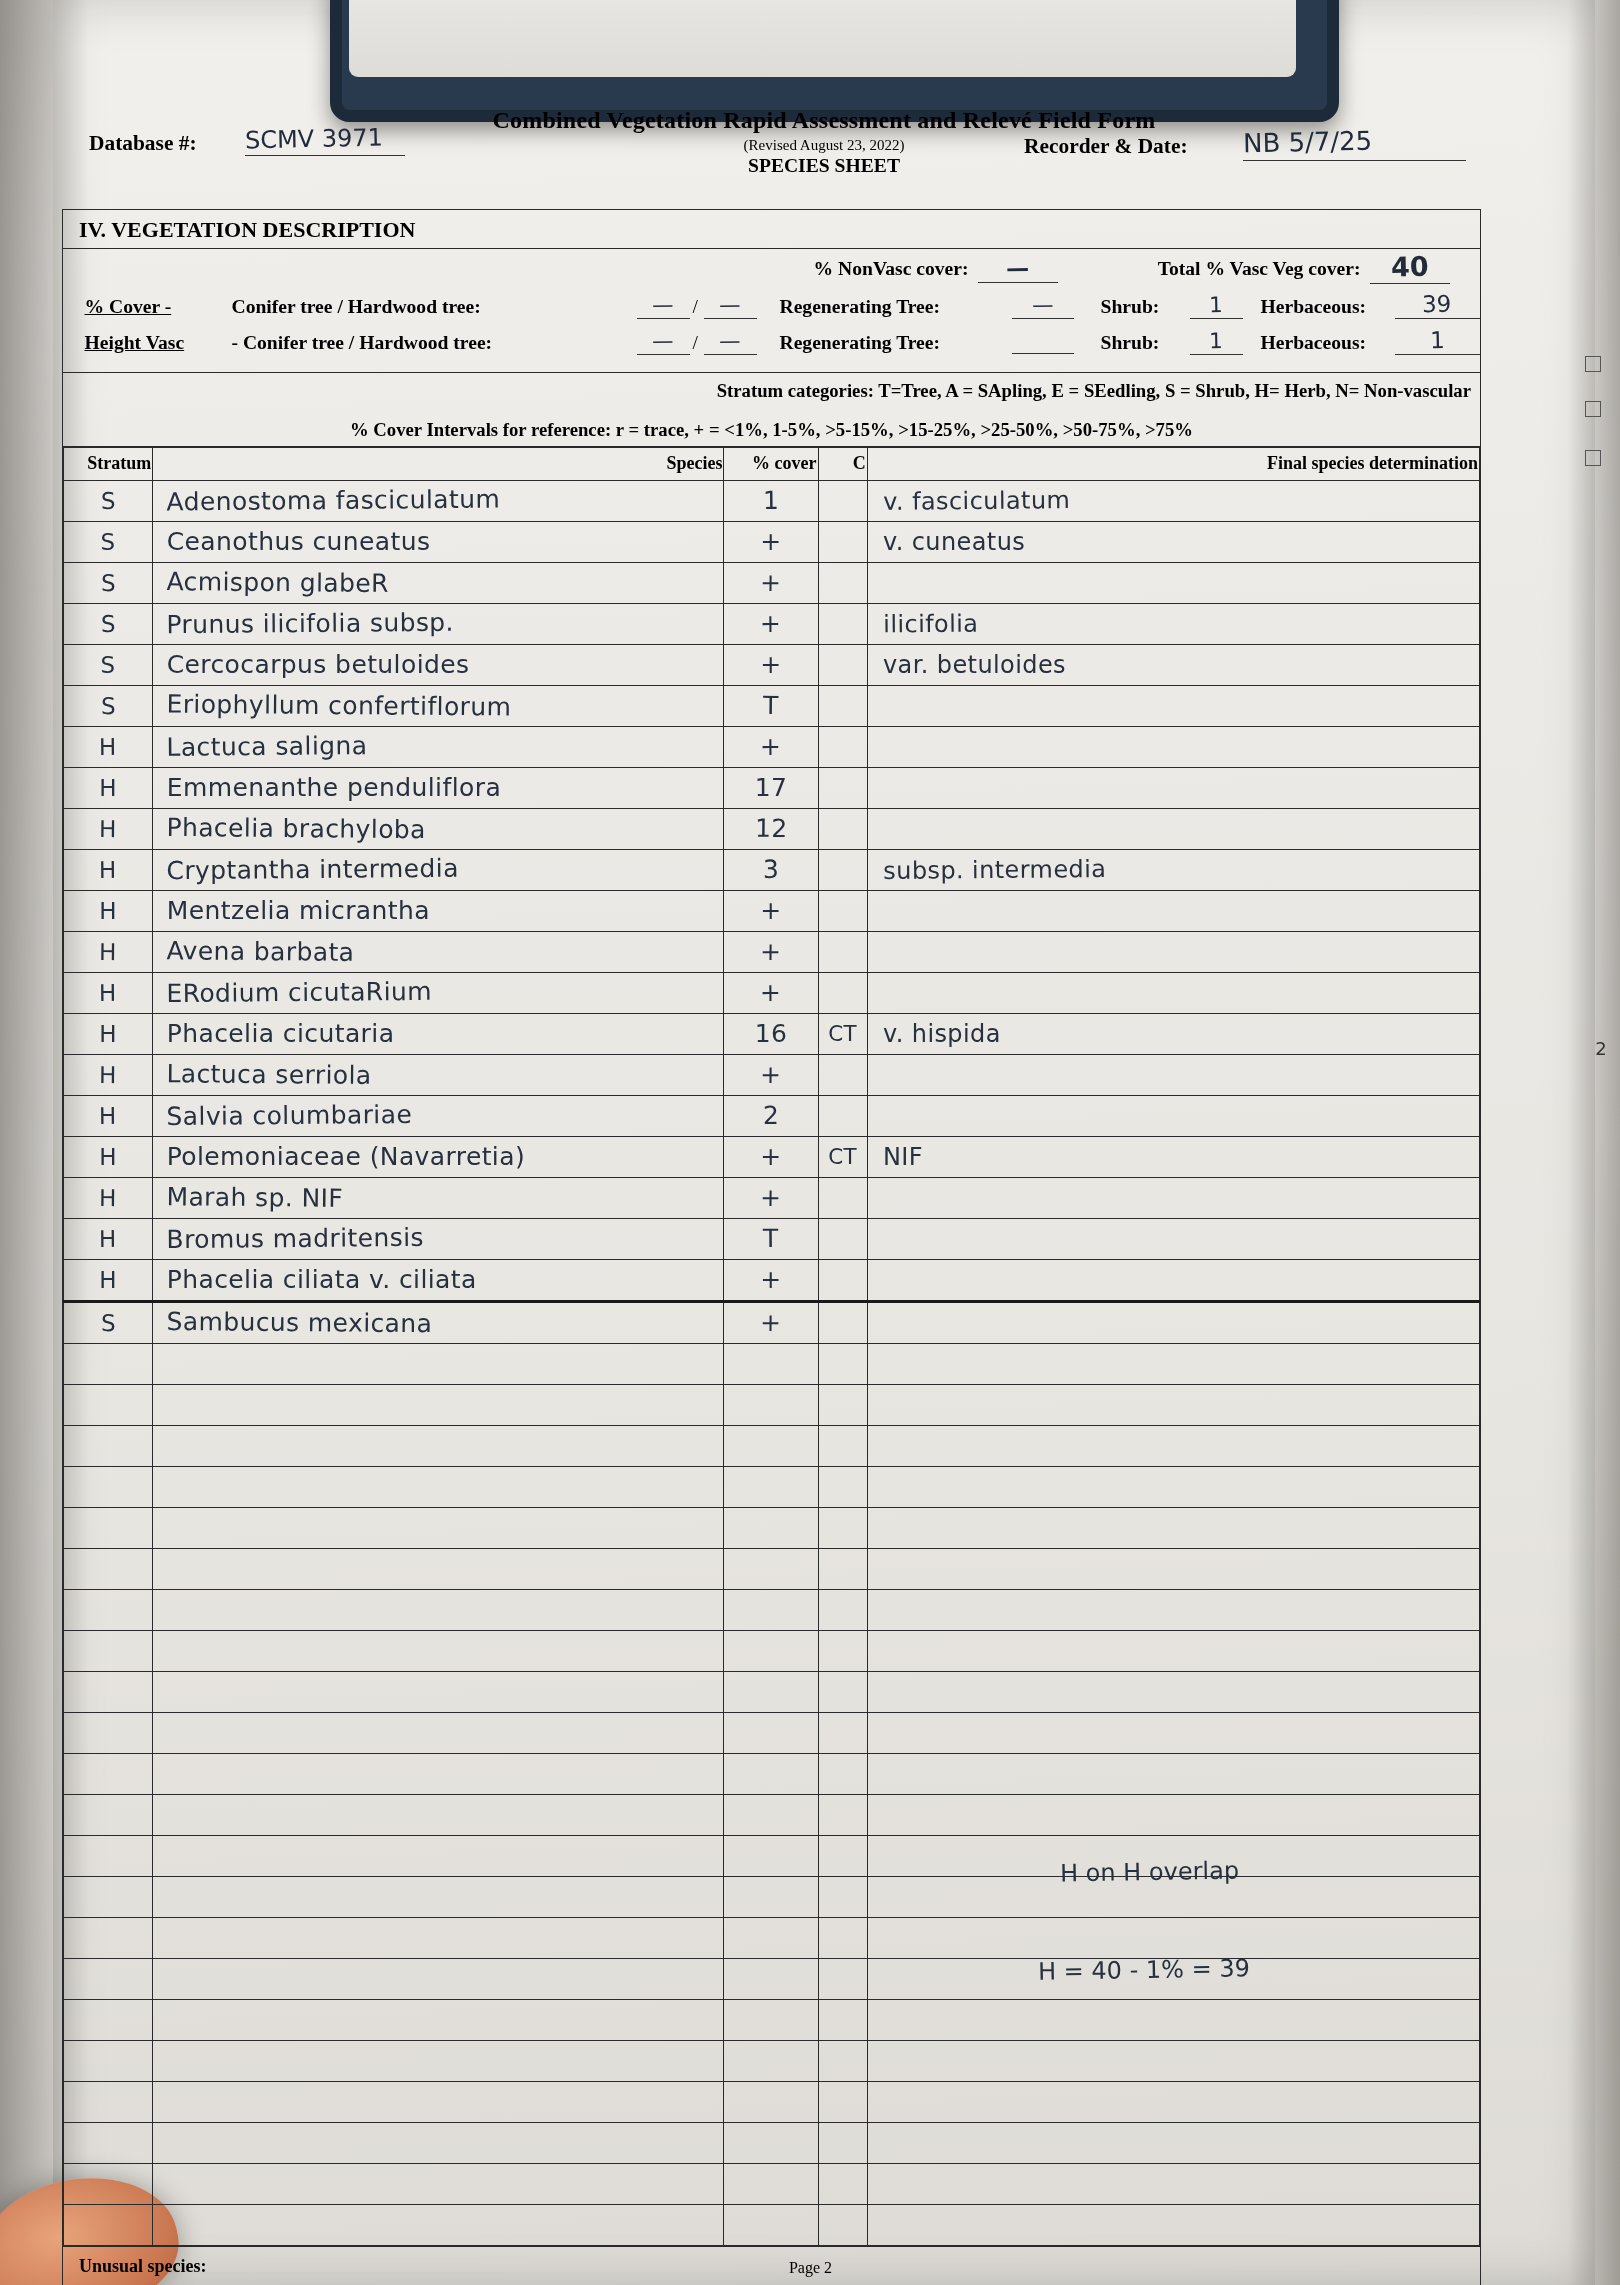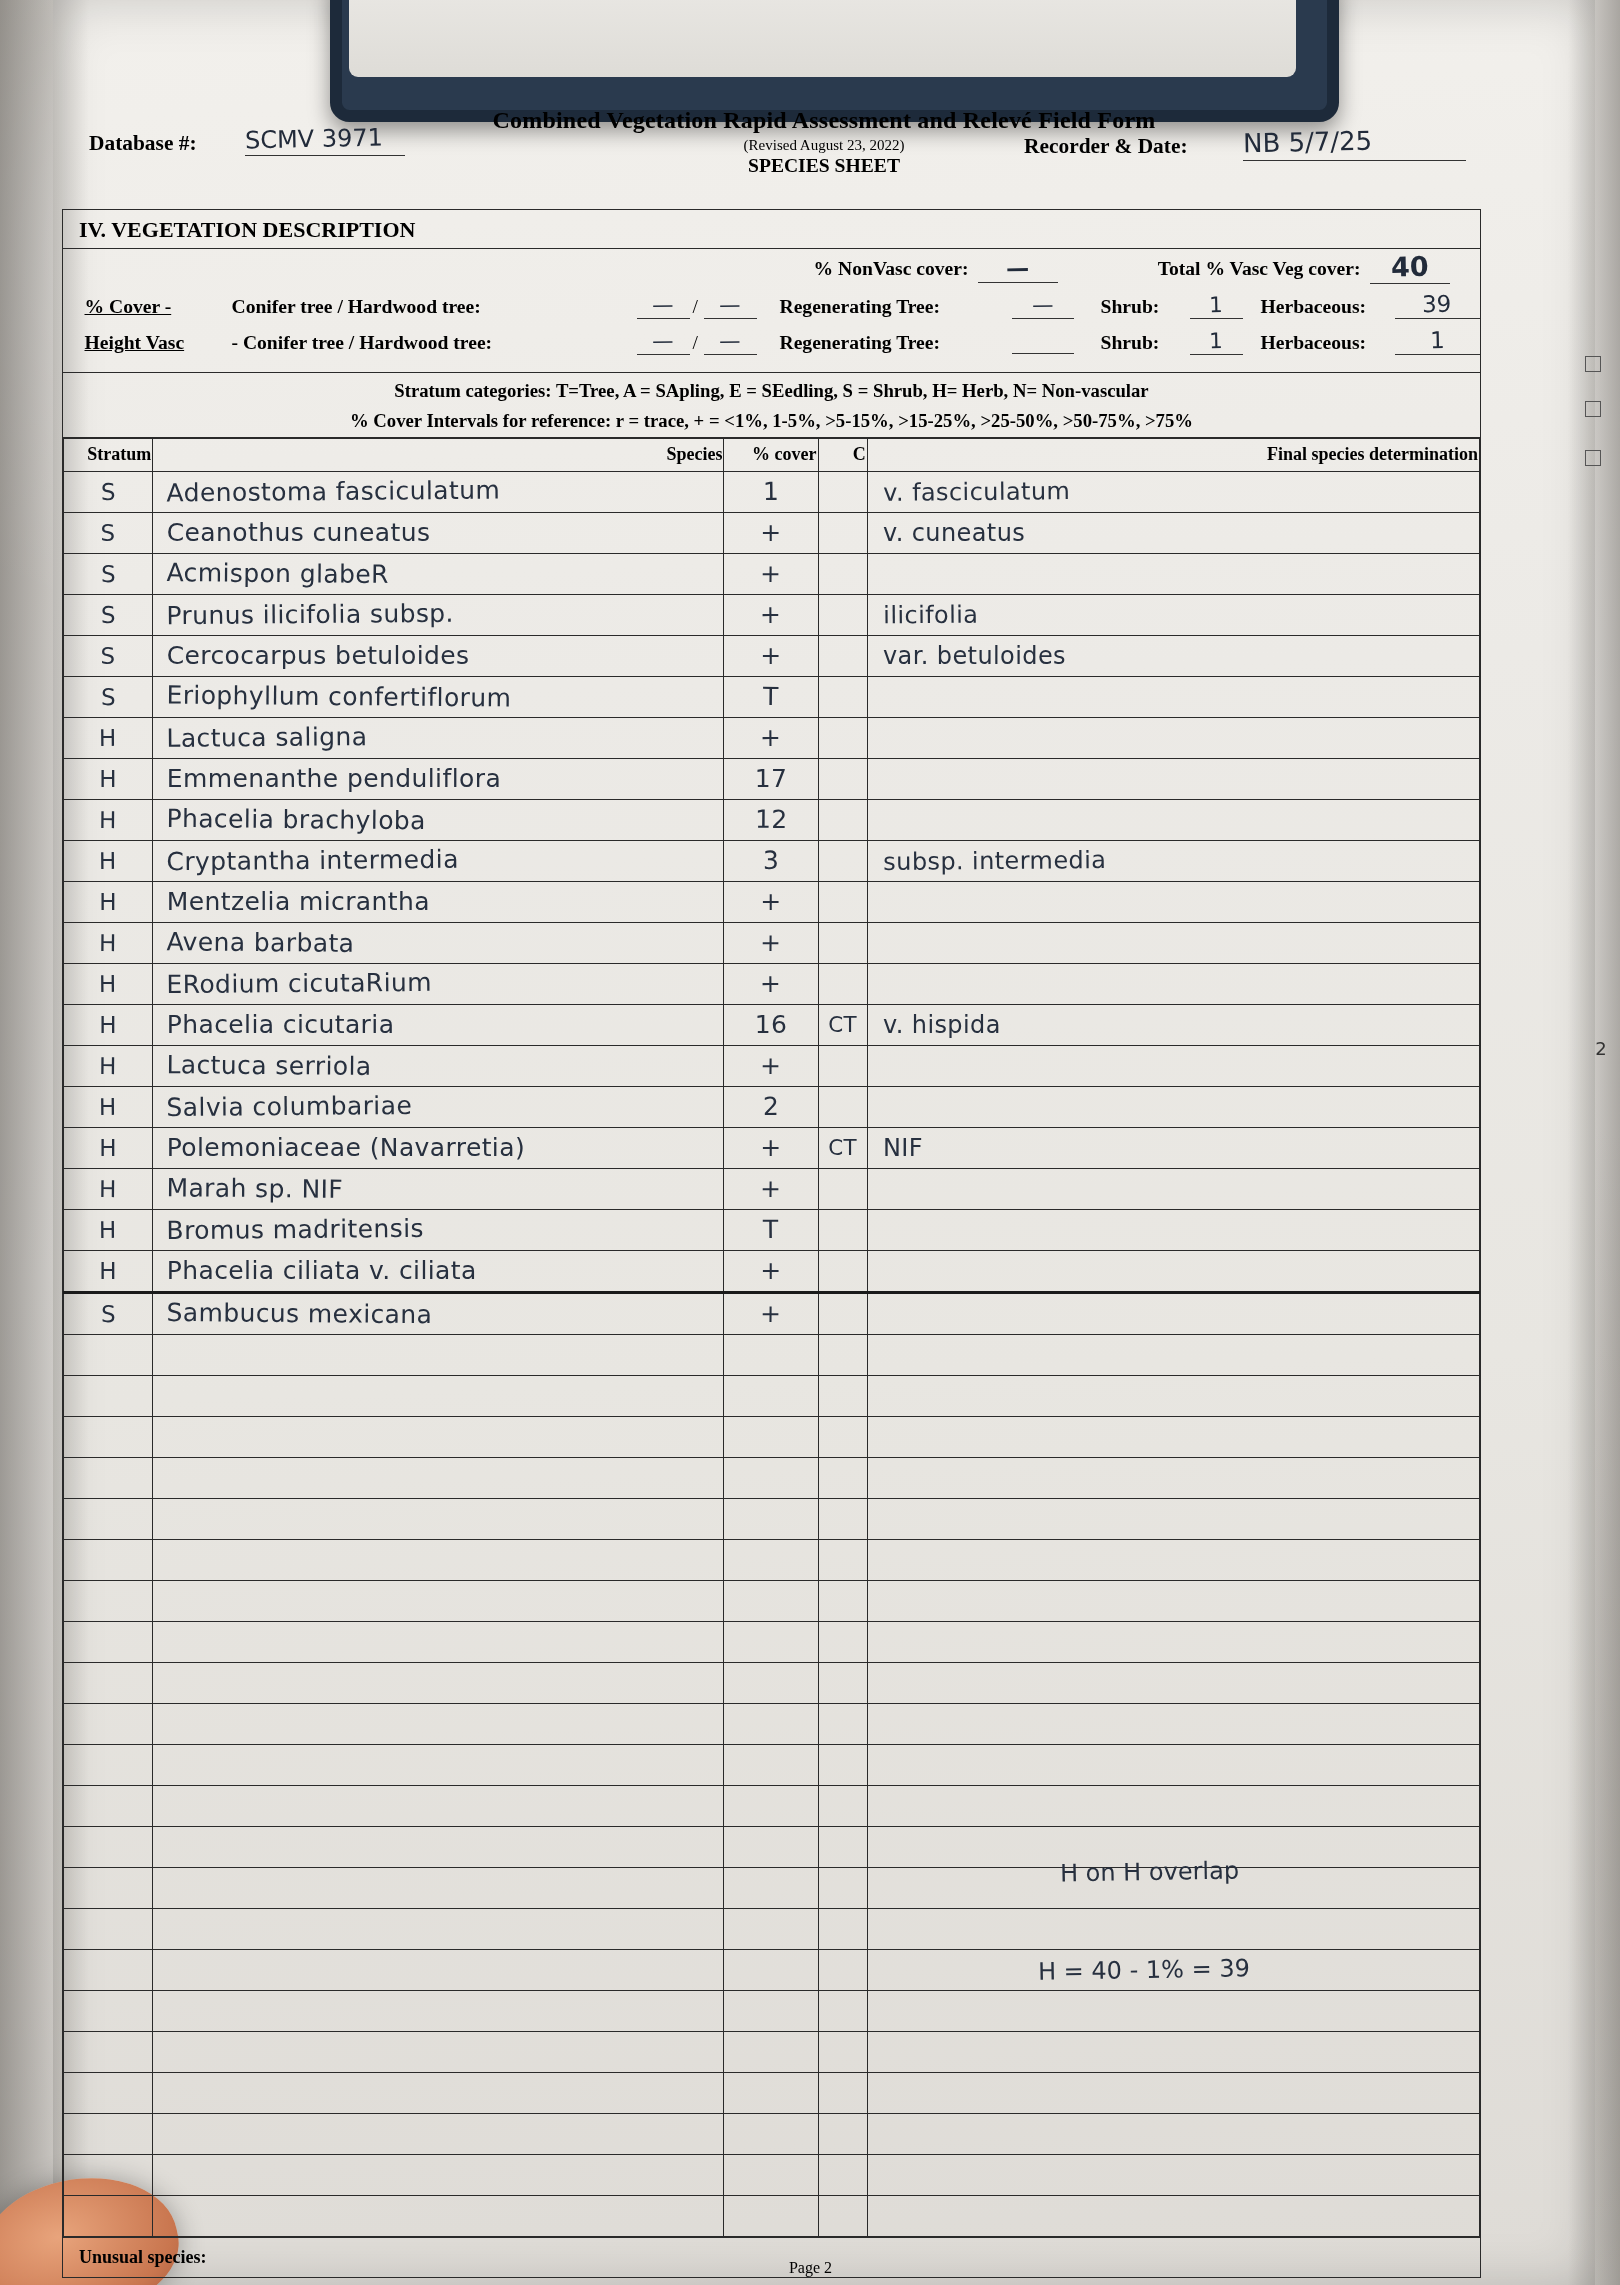--- a/index.html
+++ b/index.html
@@ -196,22 +196,22 @@
     font-style: italic;
     text-align: center;
     margin-top: 5.3px;
   }
   .strat-block {
     padding: 7.1px 9px 5.3px 9px;
     border-bottom: 1.8px solid #2a2a2a;
     text-align: center;
     font-size: 18.7px;
   }
-  .strat-line1 { font-weight: bold; }
-  .strat-line2 { font-weight: bold; margin-top: 8px; }
+  .strat-line1 { font-weight: bold; text-align: right; }
+  .strat-line2 { font-weight: bold; margin-top: 17px; }
 
   
   table.species {
     border-collapse: collapse;
     width: 100%;
     table-layout: fixed;
   }
   table.species th, table.species td {
     border: 0.9px solid #2a2a2a;
     height: 38px;

